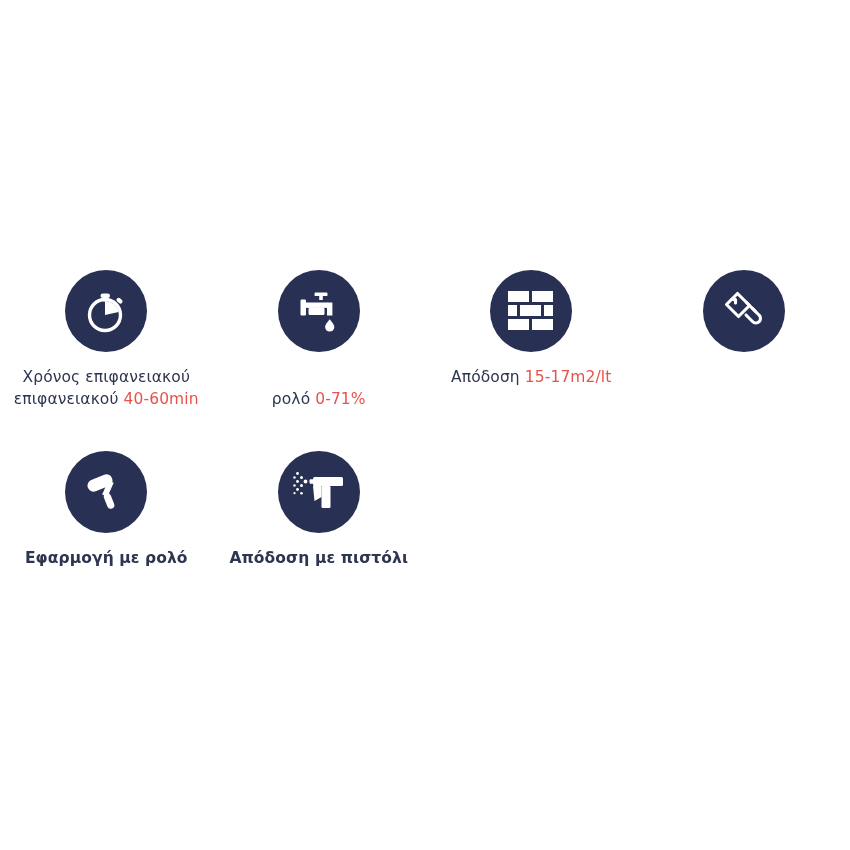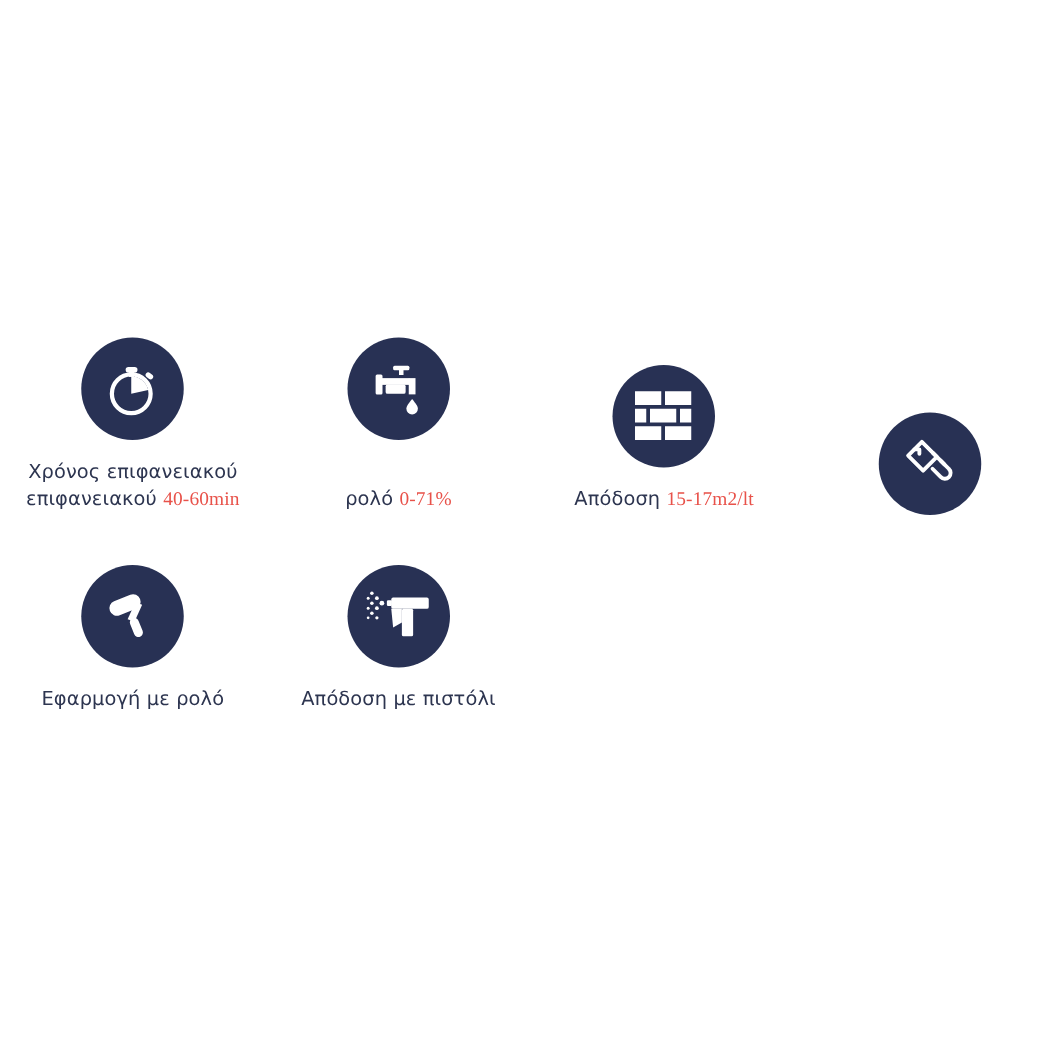--- a/index.html
+++ b/index.html
@@ -33,21 +33,20 @@
   }
 
   .feature-item {
     width: 212.5px;
     box-sizing: border-box;
     display: flex;
     flex-direction: column;
     align-items: center;
     padding-top: 12px;
     padding-bottom: 6px;
-    justify-content: flex-end;
   }
 
   .icon-circle {
     width: 82px;
     height: 82px;
     border-radius: 50%;
     background: #283154;
     display: flex;
     align-items: center;
     justify-content: center;
@@ -63,25 +62,25 @@
     width: 205px;
     text-align: center;
     font-size: 15.5px;
     line-height: 1.45;
     color: #2d3550;
     letter-spacing: 0.1px;
   }
 
   .feature-value {
     color: #e8524a;
-    font-family: Liberation Serif, serif;
   }
 
   .row-2 {
     margin-top: 22px;
+    font-weight: bold;
   }
 </style>
 </head>
 <body>
 
 <div id="features-board">
 
   <div class="feature-grid">
 
     <div class="feature-item">

